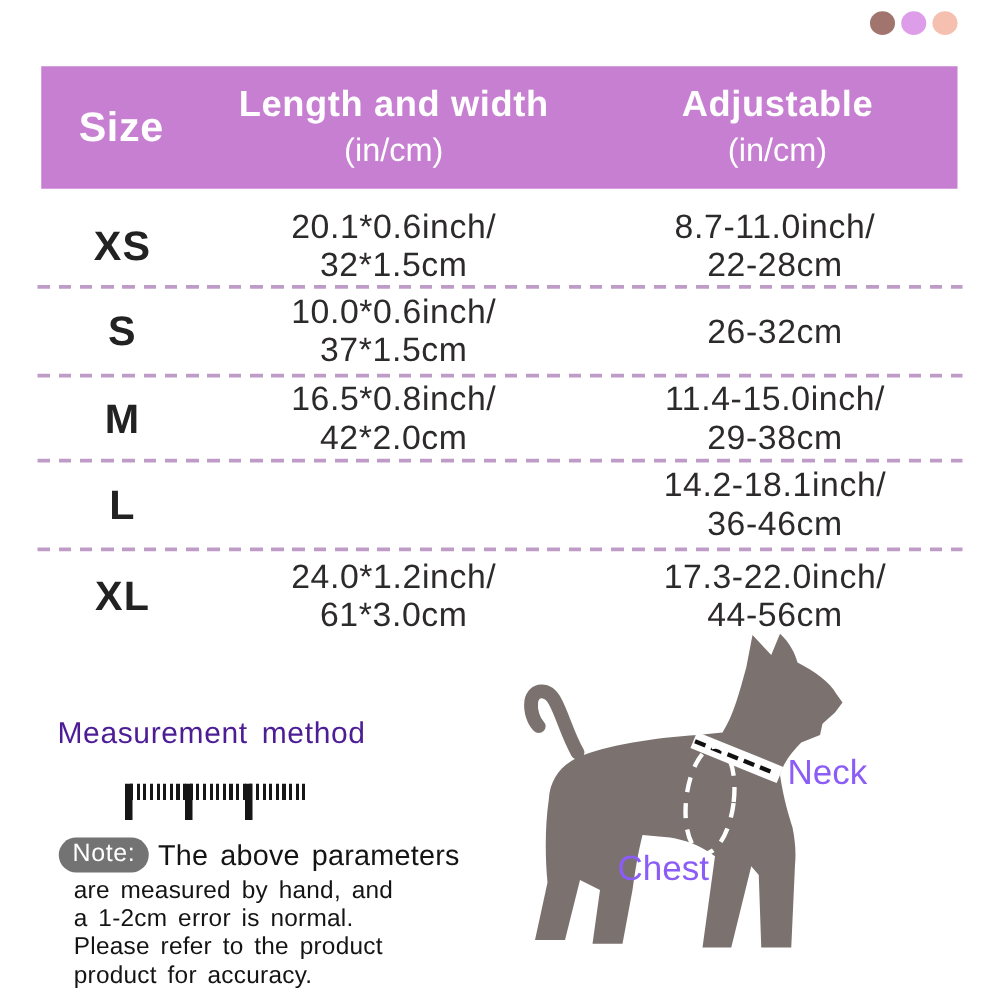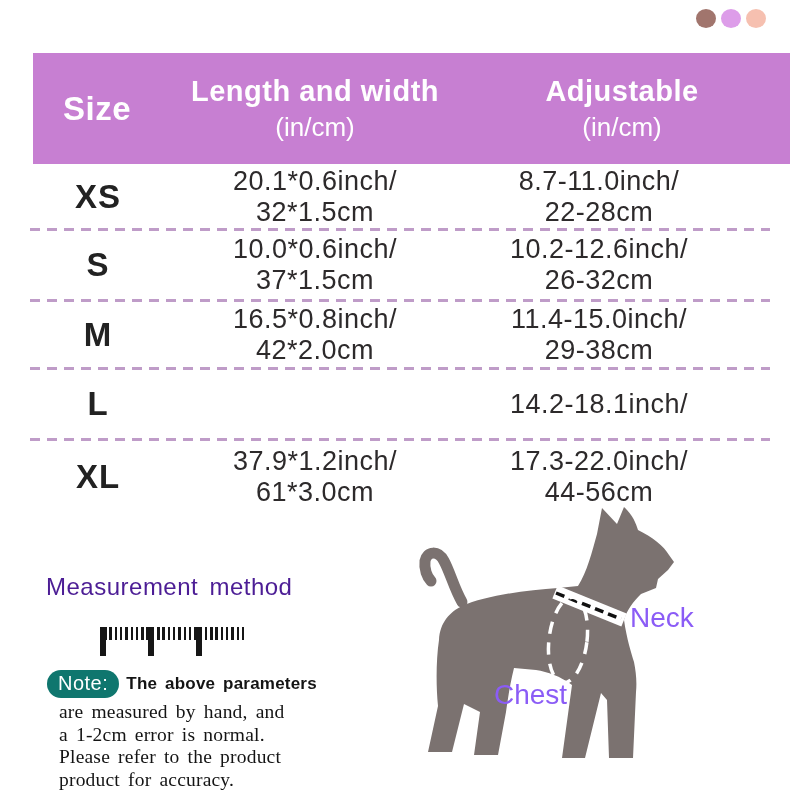--- a/index.html
+++ b/index.html
@@ -11,22 +11,22 @@
 
   
   .swatches { position:absolute; top:9px; left:696px; display:flex; gap:5px; }
   .dot { width:20px; height:19px; border-radius:50%; }
   .dot-brown { background:#a1756d; }
   .dot-lilac { background:#dd9de9; }
   .dot-pink  { background:#f6c0b0; }
 
   
   .header {
-    position:absolute; left:33px; top:53px; width:733px; height:111px;
-    background:#c77fd2; color:#ffffff;padding-left:24px;
+    position:absolute; left:33px; top:53px; width:733px; height:98px;
+    background:#c77fd2; color:#ffffff;
   }
   .hcol { position:absolute; top:0; height:100%; display:flex; flex-direction:column;
           justify-content:center; align-items:center; text-align:center; }
   .hcol1 { left:0;   width:128px; }
   .hcol2 { left:150px; width:264px; }
   .hcol3 { left:457px; width:264px; }
   .htitle { font-size:29px; font-weight:bold; letter-spacing:0.5px; }
   .hcol1 .htitle { font-size:33px; }
   .hsub { font-size:26px; font-weight:normal; margin-top:4px; }
 
@@ -34,45 +34,45 @@
   .row { position:absolute; left:0; width:800px; }
   .row-xs { top:164px; height:66px; }
   .row-s  { top:230px; height:70px; }
   .row-m  { top:300px; height:69px; }
   .row-l  { top:369px; height:70px; }
   .row-xl { top:439px; height:75px; }
   .cell { position:absolute; top:0; height:100%; display:flex; flex-direction:column;
           justify-content:center; align-items:center; text-align:left; color:#2d2a2b; }
   .cell-size { left:33px;  width:130px; font-size:33px; font-weight:bold; letter-spacing:1px; color:#222; }
   .cell-lw   { left:165px; width:300px; }
-  .cell-adj  { left:447px; width:304px; }
+  .cell-adj  { left:468px; width:304px; }
   .ln { font-size:27px; line-height:31px; letter-spacing:0.5px; white-space:nowrap; }
 
   
   .sep { position:absolute; left:30px; width:740px; height:3px;
          background:repeating-linear-gradient(90deg,#bf9cc8 0 10px, transparent 10px 17px); }
   .sep1 { top:228px; } .sep2 { top:299px; } .sep3 { top:367px; } .sep4 { top:438px; }
 
   
   .mm-title { position:absolute; left:46px; top:573px; font-size:24px; color:#4c1d95;
               letter-spacing:0.5px; word-spacing:4px; }
   .ruler { position:absolute; left:100px; top:627px; width:146px; height:30px; }
   .ruler .ticks { position:absolute; left:4px; top:0; width:140px; height:13px;
          background:repeating-linear-gradient(90deg,#161616 0 2.5px, transparent 2.5px 5.3px); }
   .ruler .bar { position:absolute; top:0; width:6px; height:29px; background:#161616; }
   .bar1 { left:0; } .bar2 { left:48px; } .bar3 { left:96px; }
 
   
   .note { position:absolute; left:47px; top:670px; width:266px; color:#141414; }
   .note-line1 { display:flex; align-items:center; gap:7px; margin-bottom:3px; }
-  .pill { background:#0f766e; color:#ffffff; border-radius:15px; padding:2px 11px 3px;
+  .pill { background:#737373; color:#ffffff; border-radius:15px; padding:2px 11px 3px;
           font-size:20px; letter-spacing:0.5px; }
-  .ntext { font-size:17px; letter-spacing:0.2px; word-spacing:3px; white-space:nowrap;font-weight:bold; }
+  .ntext { font-size:23px; letter-spacing:0.2px; word-spacing:3px; white-space:nowrap; }
   .nline { font-size:19.5px; line-height:22.6px; letter-spacing:0.2px; word-spacing:3px;
-           margin-left:12px; white-space:nowrap;font-family:Liberation Serif, serif; }
+           margin-left:12px; white-space:nowrap; }
 
   
   .dog-svg { position:absolute; left:400px; top:500px; width:400px; height:300px; }
   .diagram-label { position:absolute; color:#8b5cf6; font-size:28px; }
   .neck-label  { left:630px; top:602px; }
   .chest-label { left:494px; top:679px; }
 </style>
 </head>
 <body>
 
@@ -111,21 +111,20 @@
   </div>
   <div class="sep sep1"></div>
 
   <div class="row row-s">
     <div class="cell cell-size">S</div>
     <div class="cell cell-lw">
       <div class="ln">10.0*0.6inch/</div>
       <div class="ln">37*1.5cm</div>
     </div>
     <div class="cell cell-adj">
-      <div class="ln">10.2-12.6inch/</div>
       <div class="ln">26-32cm</div>
     </div>
   </div>
   <div class="sep sep2"></div>
 
   <div class="row row-m">
     <div class="cell cell-size">M</div>
     <div class="cell cell-lw">
       <div class="ln">16.5*0.8inch/</div>
       <div class="ln">42*2.0cm</div>
@@ -134,28 +133,29 @@
       <div class="ln">11.4-15.0inch/</div>
       <div class="ln">29-38cm</div>
     </div>
   </div>
   <div class="sep sep3"></div>
 
   <div class="row row-l">
     <div class="cell cell-size">L</div>
     <div class="cell cell-adj">
       <div class="ln">14.2-18.1inch/</div>
+      <div class="ln">36-46cm</div>
     </div>
   </div>
   <div class="sep sep4"></div>
 
   <div class="row row-xl">
     <div class="cell cell-size">XL</div>
     <div class="cell cell-lw">
-      <div class="ln">37.9*1.2inch/</div>
+      <div class="ln">24.0*1.2inch/</div>
       <div class="ln">61*3.0cm</div>
     </div>
     <div class="cell cell-adj">
       <div class="ln">17.3-22.0inch/</div>
       <div class="ln">44-56cm</div>
     </div>
   </div>
 
   <div class="mm-title">Measurement method</div>
 

